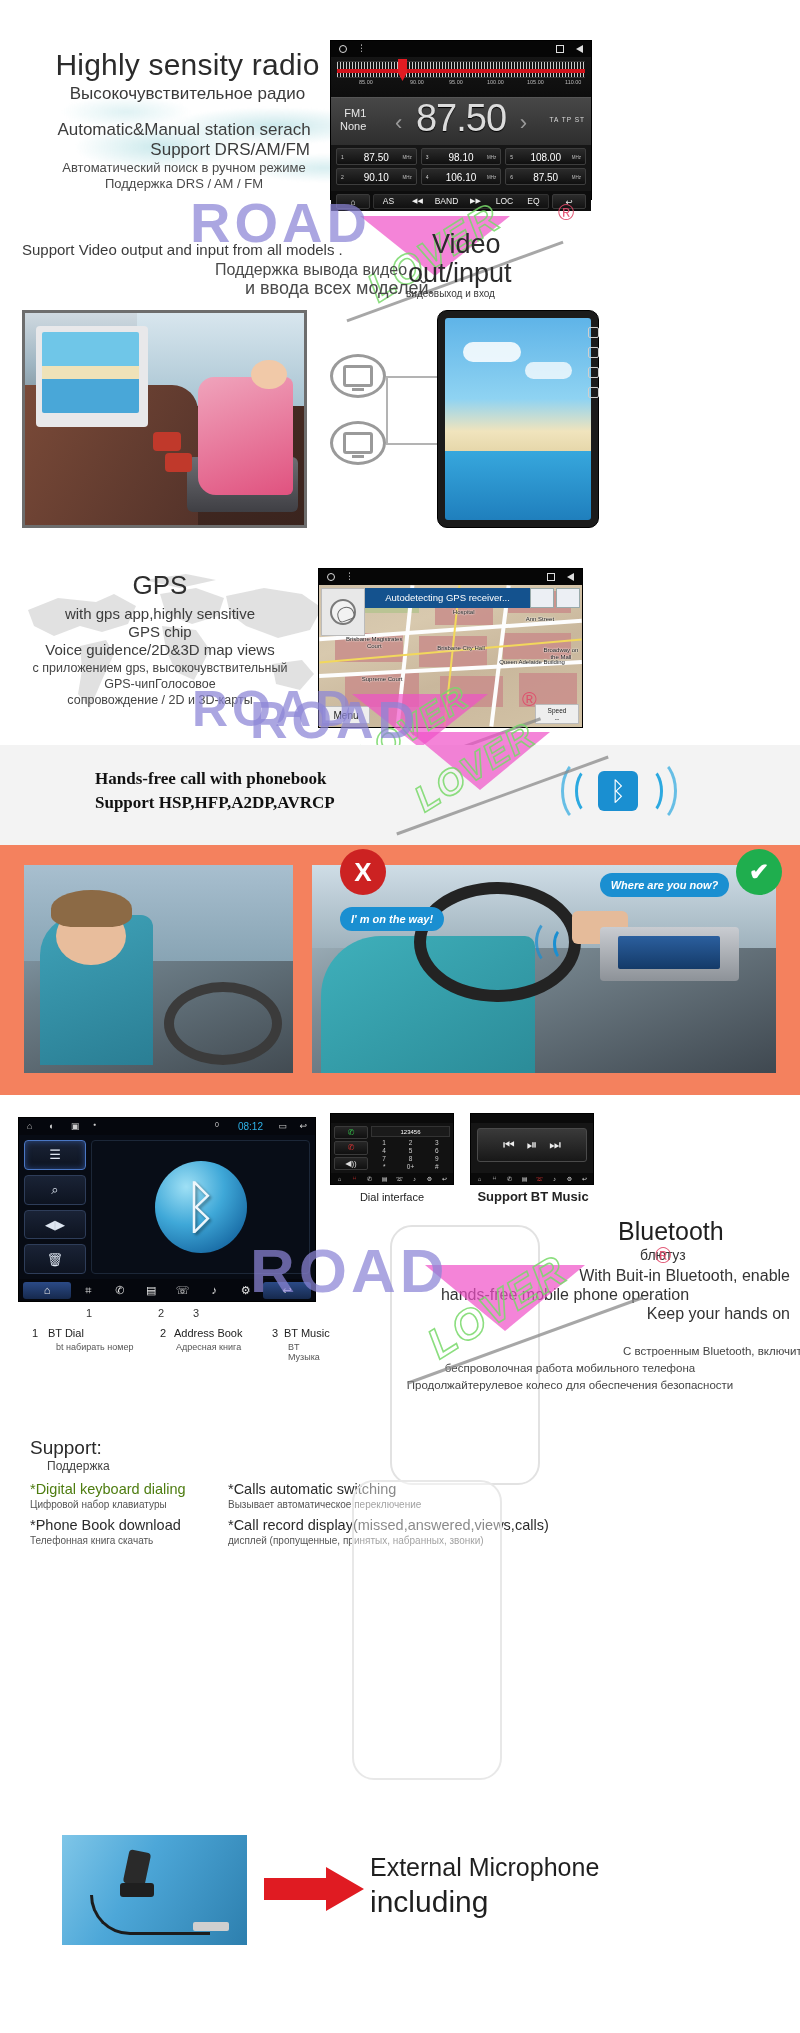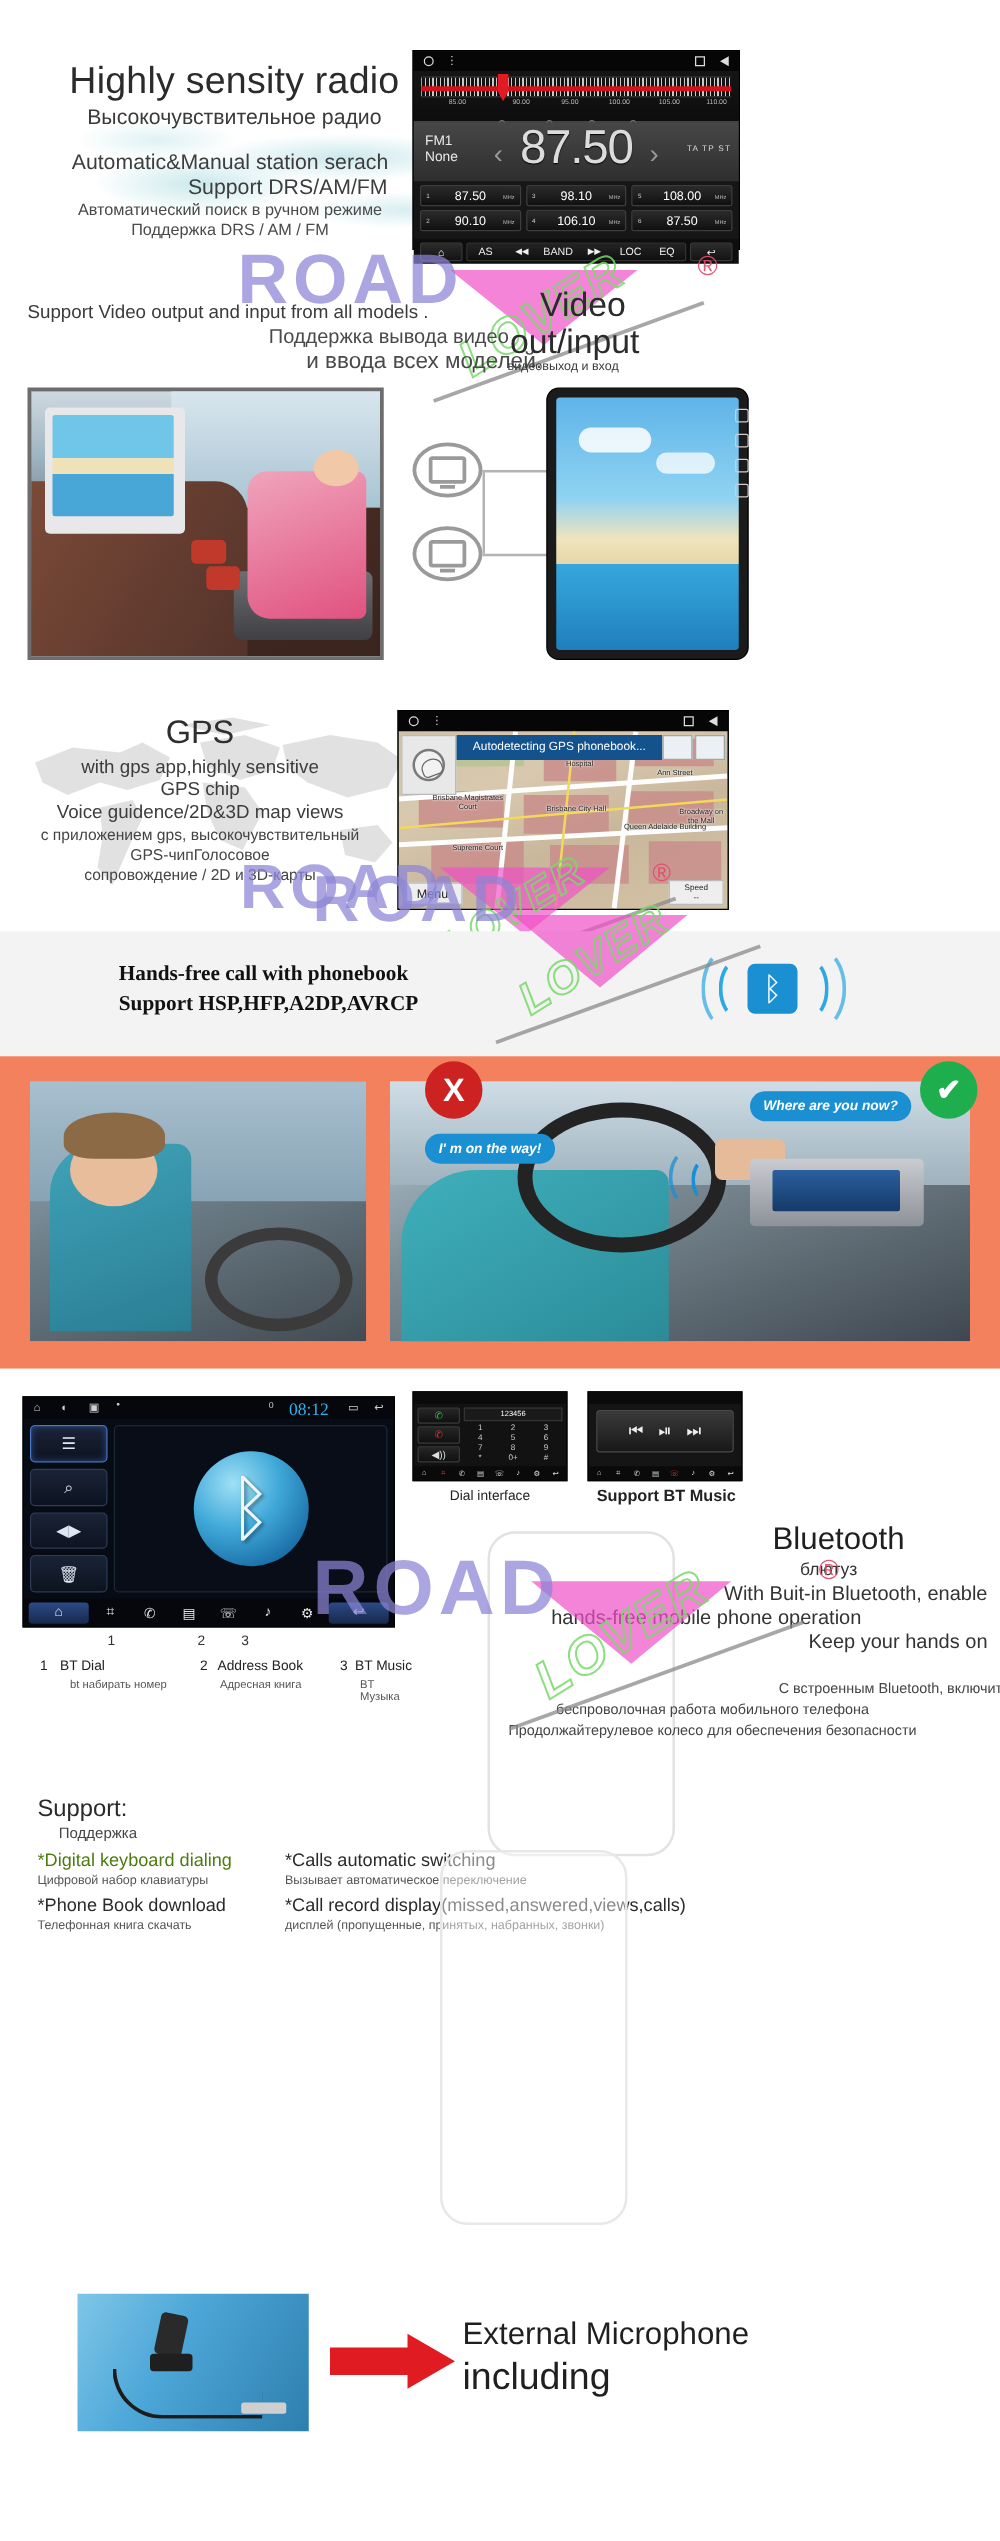--- a/index.html
+++ b/index.html
@@ -53,21 +53,21 @@
   .tuner-red { position:absolute; left:0; right:0; top:7px; height:4px; background:#d1121a; }
   .tuner-needle { position:absolute; left:61px; top:-3px; width:9px; height:22px; background:#e21b22;
        clip-path: polygon(0 0,100% 0,100% 62%,50% 100%,0 62%); }
   .tuner-nums { position:relative; height:10px; margin-top:1px; }
   .tuner-nums span { position:absolute; font-size:5.5px; color:#b9b9b9; }
   .rds-row { position:relative; height:11px; text-align:center; }
   .rds-row .itm { display:inline-block; font-size:5.5px; color:#cfcfcf; margin:0 7px; letter-spacing:.3px;}
   .rds-row .dot { display:inline-block; width:5px;height:5px;border:1px solid #777; border-radius:50%; margin-right:2.5px; vertical-align:1px;}
 
   .freq-row { height:48px; background:linear-gradient(#474747,#2e2e2e); position:relative; border-top:1px solid #555;}
-  .freq-band { position:absolute; left:9px; top:9px; font-size:11px; color:#e8e8e8; line-height:13px;}
+  .freq-band { position:absolute; left:9px; top:9px; font-size:11px; color:#e8e8e8; line-height:13px;text-align:right;}
   .freq-big { position:absolute; left:0; right:0; top:-1px; text-align:center; font-size:38px; color:#dcdcdc; font-weight:400;
      text-shadow:0 1px 1px #000; letter-spacing:-1px;}
   .freq-arrow { position:absolute; top:12px; font-size:22px; color:#9a9a9a; }
   .freq-arrow.l { left:64px; } .freq-arrow.r { right:64px; }
   .freq-tat { position:absolute; right:6px; top:18px; font-size:6.5px; color:#dcdcdc; letter-spacing:1px;}
 
   .presets { background:#161616; padding:3px 5px; }
   .prow { display:flex; gap:4px; margin-bottom:3px; }
   .pcell { flex:1; height:17px; background:linear-gradient(#2b2b2b,#101010); border:1px solid #3d3d3d; border-radius:2px;
      position:relative; }
@@ -194,21 +194,21 @@
   .badge.ok { right:18px; top:4px; background:#1fae4e; font-size:24px; }
   .bubble { position:absolute; background:#1a8fd1; color:#fff; border-radius:16px; font-size:11px;
      font-style:italic; font-weight:700; padding:6px 11px; }
   .btwave { position:absolute; border:3px solid #1a8fd1; border-radius:50%; }
 
   
   #sec-btscreens { position:absolute; left:0; top:1095px; width:800px; height:560px; background:#fff; }
   #bt-main { position:absolute; left:18px; top:22px; width:298px; height:185px; background:#070b14; border:1px solid #000;}
   .btbar { height:17px; background:#05070d; position:relative; color:#cfcfcf; }
   .btbar .ic { position:absolute; font-size:9px; top:3px; }
-  .btbar .clk { position:absolute; right:52px; top:3px; font-size:14px; color:#2fb2e8;font-family:Liberation Serif, serif;}
+  .btbar .clk { position:absolute; right:52px; top:3px; font-size:10px; color:#2fb2e8;}
   .btbody { position:absolute; left:0; right:0; top:17px; bottom:22px; display:flex; padding:5px; gap:5px;}
   .btleft { width:62px; display:flex; flex-direction:column; gap:5px;}
   .btl-btn { flex:1; background:linear-gradient(#1a2336,#0d1320); border:1px solid #2e3d59; border-radius:4px;
      display:flex; align-items:center; justify-content:center; color:#dfe7f2; font-size:13px; }
   .btl-btn.sel { border-color:#4a77c4; box-shadow:inset 0 0 6px #2b4a86; }
   .btright { flex:1; background:#080d17; border:1px solid #1c2738; border-radius:4px; position:relative;
      display:flex; align-items:center; justify-content:center;}
   .btorb { width:92px; height:92px; border-radius:50%;
      background:radial-gradient(circle at 34% 28%, #9fe0f5 0%, #3fa8d8 42%, #1b6fa8 78%, #0d4a75 100%);
      display:flex; align-items:center; justify-content:center; color:#eef6fb; font-size:58px; line-height:1;
@@ -491,21 +491,21 @@
       <div class="rdy" style="left:50%; top:0; width:2px; height:100%; transform:rotate(6deg);"></div>
       <div class="lbl" style="left:22%; top:9%; width:26%;">Wickham Park</div>
       <div class="lbl" style="left:44%; top:12%; width:22%;">Brisbane Dental Hospital</div>
       <div class="lbl" style="left:72%; top:22%; width:24%;">Ann Street</div>
       <div class="lbl" style="left:8%;  top:36%; width:26%;">Brisbane Magistrates Court</div>
       <div class="lbl" style="left:42%; top:42%; width:24%;">Brisbane City Hall</div>
       <div class="lbl" style="left:68%; top:52%; width:26%;">Queen Adelaide Building</div>
       <div class="lbl" style="left:12%; top:64%; width:24%;">Supreme Court</div>
       <div class="lbl" style="left:84%; top:44%; width:16%;">Broadway on the Mall</div>
     </div>
-    <div class="gbanner">Autodetecting GPS phonebook...</div>
+    <div class="gbanner">Autodetecting GPS receiver...</div>
     <div class="gsat">
         <div class="dish"></div>
       </div>
     <div class="gicon" style="right:28px;"></div>
     <div class="gicon" style="right:2px;"></div>
     <div class="gmenu">Menu</div>
     <div class="gspeed">
       <div>Speed</div>
       <div>--</div>
     </div>

